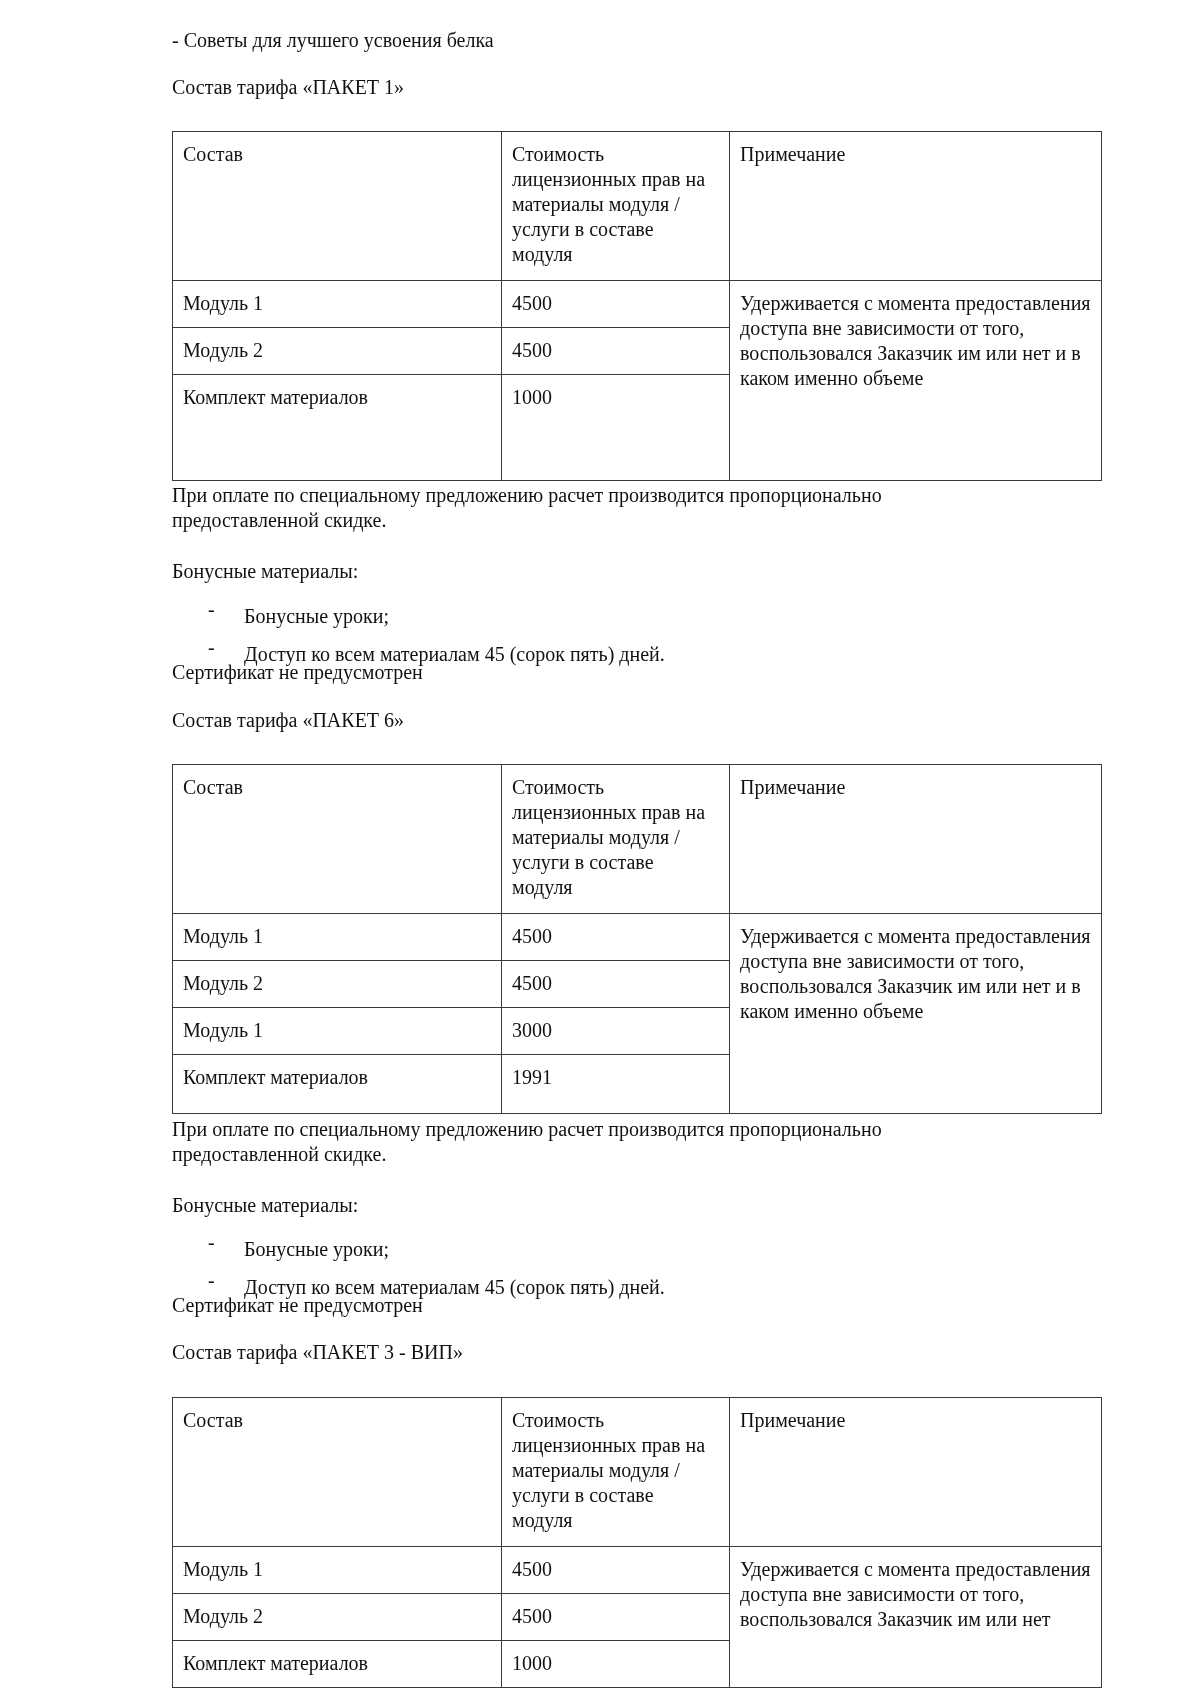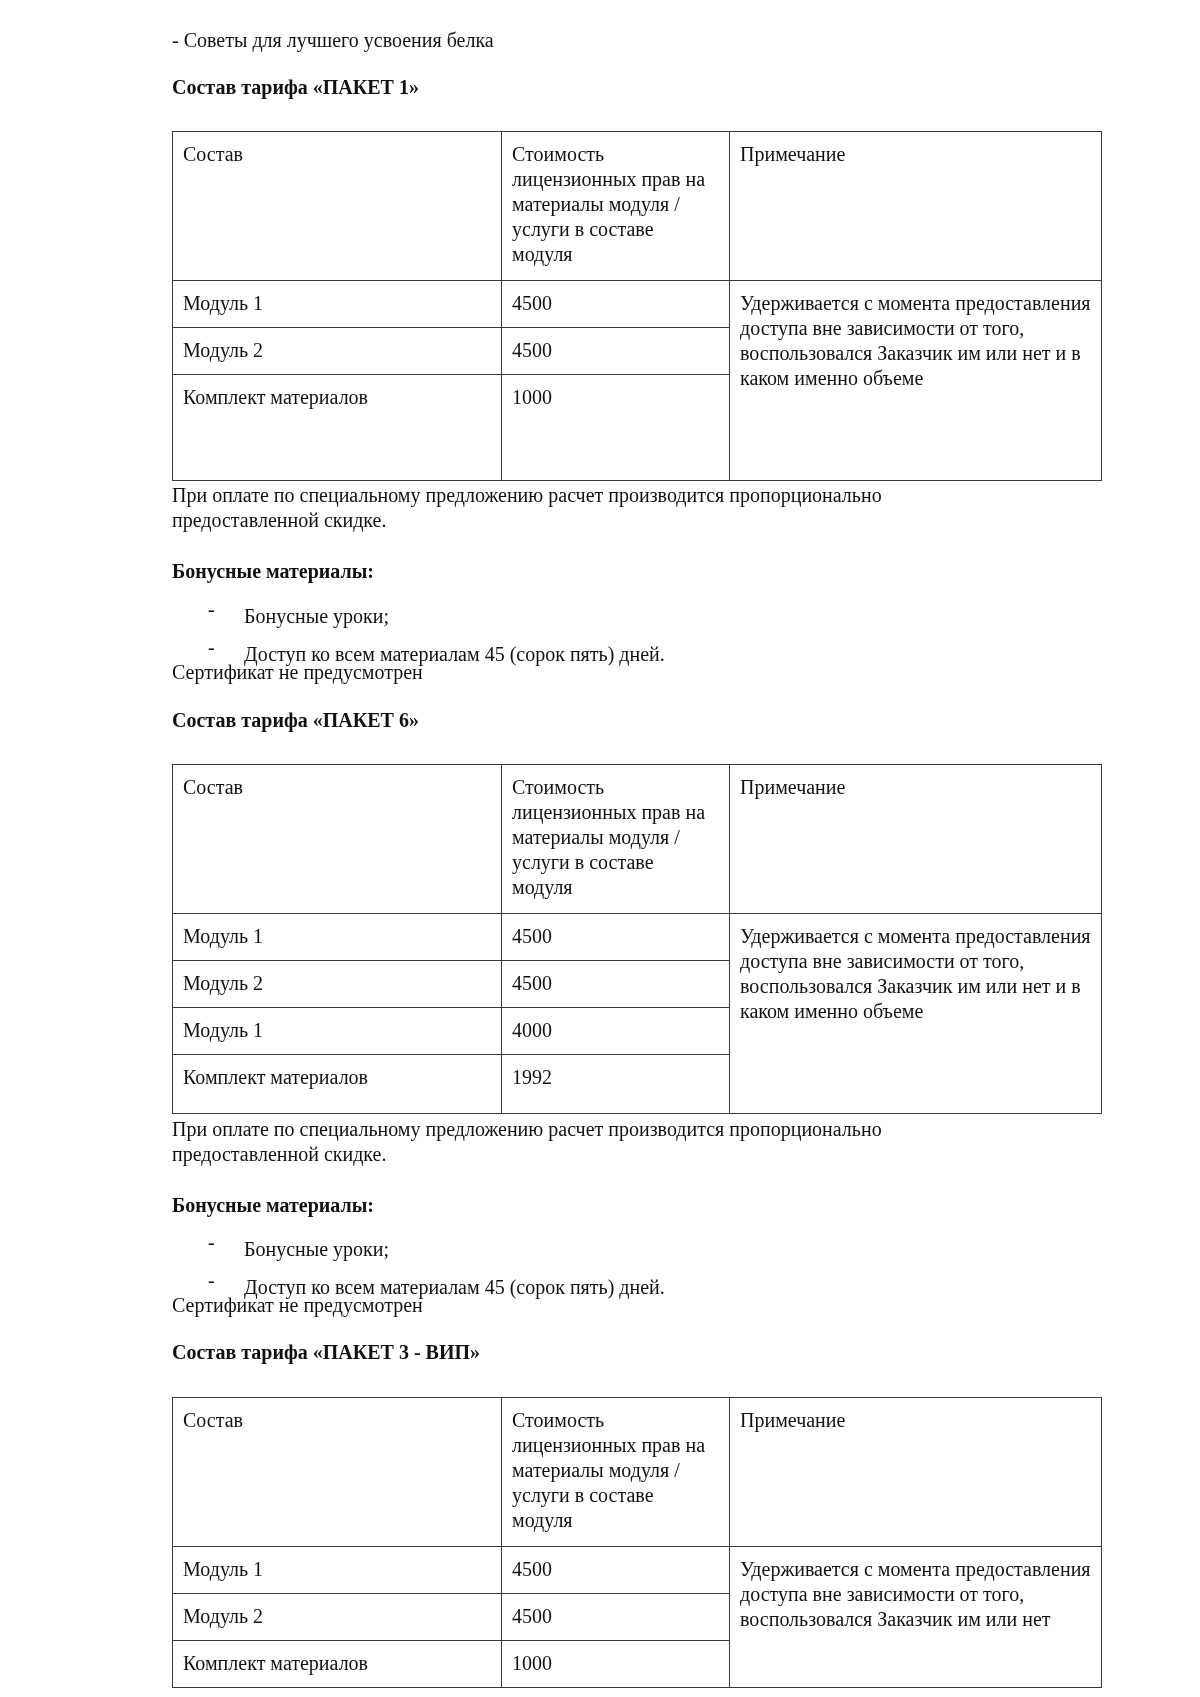--- a/index.html
+++ b/index.html
@@ -3,21 +3,21 @@
 <meta charset="utf-8">
 <style>
   html, body { margin: 0; padding: 0; background: #ffffff; }
   body {
     width: 1200px; height: 1697px; position: relative; overflow: hidden;
     font-family: "Liberation Serif", "DejaVu Serif", serif;
     color: #111111; font-size: 20px;
   }
   .page { position: absolute; left: 0; top: 0; width: 1176px; height: 1697px; }
   .para { position: absolute; left: 172px; line-height: 25px; }
-  .bold { font-weight: bold; }
+  .bold { font-weight: normal; }
   .bullet { position: absolute; line-height: 25px; }
   .bullet .dash { position: absolute; left: 0; top: 0; }
   .bullet .txt { position: absolute; left: 36px; top: 7px; white-space: nowrap; }
 
   table.tariff {
     position: absolute; left: 172px; width: 929px;
     border-collapse: collapse; table-layout: fixed;
     font-size: 20px; line-height: 25px;
   }
   table.tariff td {
@@ -96,25 +96,25 @@
       <td>Модуль 1</td>
       <td>4500</td>
       <td class="note" rowspan="4">Удерживается с момента предоставления доступа вне зависимости от того, воспользовался Заказчик им или нет и в каком именно объеме</td>
     </tr>
     <tr style="height:47px;">
       <td>Модуль 2</td>
       <td>4500</td>
     </tr>
     <tr style="height:47px;">
       <td>Модуль 1</td>
-      <td>4000</td>
+      <td>3000</td>
     </tr>
     <tr style="height:59px;">
       <td>Комплект материалов</td>
-      <td>1992</td>
+      <td>1991</td>
     </tr>
   </tbody>
     </table>
 
   <div class="para" style="top:1117px; width:860px; white-space:normal;">При оплате по специальному предложению расчет производится пропорционально предоставленной скидке.</div>
   <div class="para bold" style="top:1193px;">Бонусные материалы:</div>
   <div class="bullet" style="left:208px; top:1230px;">
     <span class="dash">-</span>
     <span class="txt">Бонусные уроки;</span>
   </div>

